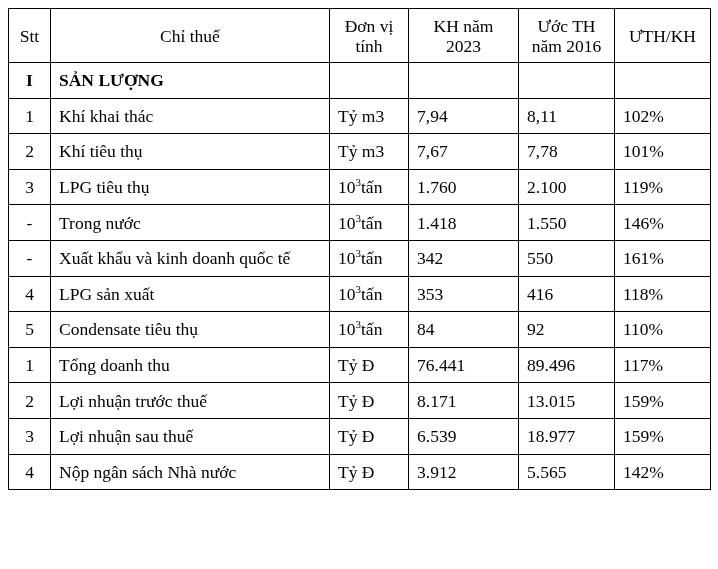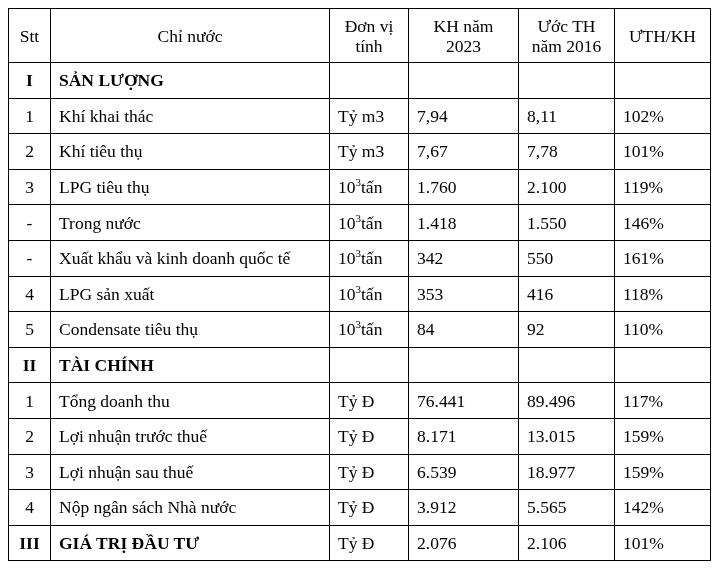--- a/index.html
+++ b/index.html
@@ -25,21 +25,21 @@
     <col style="width:42px">
     <col style="width:279px">
     <col style="width:79px">
     <col style="width:110px">
     <col style="width:96px">
     <col style="width:96px">
   </colgroup>
   <thead>
     <tr>
       <th>Stt</th>
-      <th>Chỉ nước</th>
+      <th>Chỉ thuế</th>
       <th><span>Đơn vị</span><br><span>tính</span></th>
       <th><span>KH năm</span><br><span>2023</span></th>
       <th><span>Ước TH</span><br><span>năm 2016</span></th>
       <th>ƯTH/KH</th>
     </tr>
   </thead>
   <tbody id="tbody">
       <tr>
         <td class="c-stt bold">I</td>
         <td class="bold">SẢN LƯỢNG</td>
@@ -98,28 +98,20 @@
       </tr>
       <tr>
         <td class="c-stt">5</td>
         <td class="">Condensate tiêu thụ</td>
         <td class="c-unit"><span>10</span><sup>3</sup><span>tấn</span></td>
         <td class="c-num">84</td>
         <td class="c-num">92</td>
         <td class="c-num">110%</td>
       </tr>
       <tr>
-        <td class="c-stt bold">II</td>
-        <td class="bold">TÀI CHÍNH</td>
-        <td class="c-unit"><span></span></td>
-        <td class="c-num"></td>
-        <td class="c-num"></td>
-        <td class="c-num"></td>
-      </tr>
-      <tr>
         <td class="c-stt">1</td>
         <td class="">Tổng doanh thu</td>
         <td class="c-unit"><span>Tỷ Đ</span></td>
         <td class="c-num">76.441</td>
         <td class="c-num">89.496</td>
         <td class="c-num">117%</td>
       </tr>
       <tr>
         <td class="c-stt">2</td>
         <td class="">Lợi nhuận trước thuế</td>
@@ -137,22 +129,14 @@
         <td class="c-num">159%</td>
       </tr>
       <tr>
         <td class="c-stt">4</td>
         <td class="">Nộp ngân sách Nhà nước</td>
         <td class="c-unit"><span>Tỷ Đ</span></td>
         <td class="c-num">3.912</td>
         <td class="c-num">5.565</td>
         <td class="c-num">142%</td>
       </tr>
-      <tr>
-        <td class="c-stt bold">III</td>
-        <td class="bold">GIÁ TRỊ ĐẦU TƯ</td>
-        <td class="c-unit"><span>Tỷ Đ</span></td>
-        <td class="c-num">2.076</td>
-        <td class="c-num">2.106</td>
-        <td class="c-num">101%</td>
-      </tr>
     </tbody>
 </table>
 
 </body></html>

